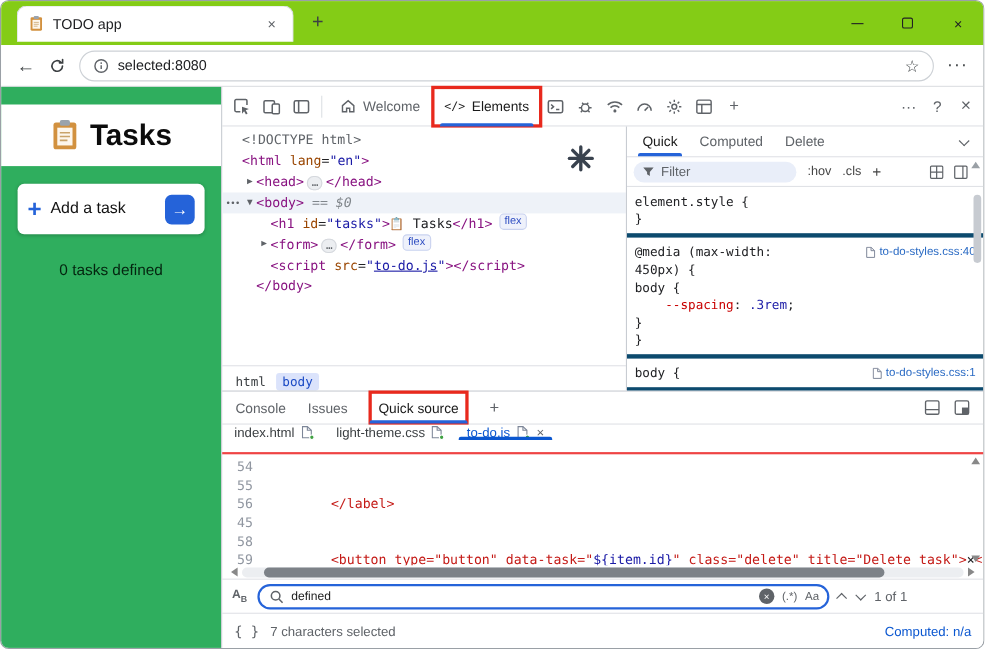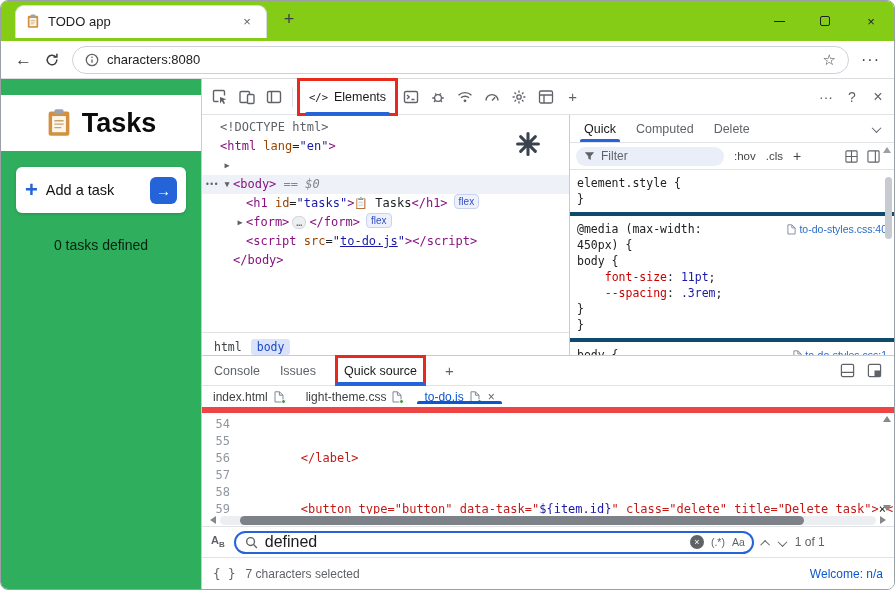--- a/index.html
+++ b/index.html
@@ -125,21 +125,21 @@
   
   .drawer{flex:1;display:flex;flex-direction:column;border-top:1px solid #c8ccd2;min-height:0}
   .dw-tabs{height:30px;display:flex;align-items:center;padding:0 12px;gap:20px;font-size:12.5px;color:#5f6368;
            border-bottom:1px solid #e0e2e6;flex:none}
   .dw-tab{height:100%;display:flex;align-items:center;position:relative}
   .dw-tab.active{color:#1a1a1a}
   .dw-tab.active::after{content:"";position:absolute;left:0;right:0;bottom:0;height:3px;background:#2563d9;
            border-radius:2px 2px 0 0}
   .dw-right{margin-left:auto;display:flex;gap:12px;align-items:center}
 
-  .file-tabs{height:27px;display:flex;align-items:center;border-bottom:6px solid #ef4444;flex:none}
+  .file-tabs{height:27px;display:flex;align-items:flex-start;border-bottom:2px solid #ef4444;flex:none}
   .file-tab{display:flex;align-items:center;gap:6px;padding:0 11px;font-size:12px;color:#3c4043;position:relative}
   .file-tab.active{color:#0b57d0}
   .file-tab.active::after{content:"";position:absolute;left:4px;right:4px;bottom:0;height:3px;background:#0b57d0;
            border-radius:2px 2px 0 0}
   .ficon{position:relative;display:inline-flex}
   .gdot{position:absolute;right:-2px;bottom:-1px;width:5px;height:5px;border-radius:50%;background:#3fa142;
         border:1px solid #fff}
   .ft-close{color:#5f6368;font-size:12px;margin-left:2px}
 
   .code-wrap{flex:1;display:flex;min-height:0;position:relative;overflow:hidden}
@@ -159,21 +159,21 @@
 
   .hscroll{height:12px;display:flex;align-items:center;gap:4px;padding:0 8px;flex:none}
   .hs-track{flex:1;height:9px;background:#eceef1;border-radius:5px;position:relative}
   .hs-thumb{position:absolute;left:3%;top:0;width:86%;height:9px;background:#7d8288;border-radius:5px}
 
   .search-row{height:31px;display:flex;align-items:center;gap:9px;padding:0 9px;border-top:1px solid #e0e2e6;flex:none}
   .ab-ic{color:#5f6368;font-size:11px;font-weight:bold;flex:none}
   .ab-ic sub{font-size:8px}
   .search-pill{flex:1;max-width:520px;height:23px;border:2px solid #2563d9;border-radius:12px;display:flex;
            align-items:center;gap:7px;padding:0 7px 0 9px;background:#fff}
-  .search-val{font-size:16px;color:#1b1b1b}
+  .search-val{font-size:11px;color:#1b1b1b}
   .sp-right{margin-left:auto;display:flex;align-items:center;gap:7px}
   .clear-ic{width:14px;height:14px;border-radius:50%;background:#5f6368;color:#fff;font-size:9px;display:grid;
            place-items:center;line-height:1}
   .mini-t{font-size:10.5px;color:#5f6368}
   .count{font-size:12px;color:#5f6368;white-space:nowrap}
 
   .status-row{height:32px;display:flex;align-items:center;gap:10px;padding:0 11px;border-top:1px solid #e0e2e6;
            font-size:12px;color:#5f6368;flex:none}
   .braces{font:12.5px "DejaVu Sans Mono",monospace;color:#5f6368}
   .coverage{margin-left:auto;color:#0b57d0}
@@ -221,21 +221,21 @@
         </svg>
     </span>
     <div class="url-pill">
       <span>
         <svg width="14" height="14" viewBox="0 0 14 14" fill="none" stroke="#5f6368" stroke-width="1.3">
             <circle cx="7" cy="7" r="5.7"></circle>
             <line x1="7" y1="6.4" x2="7" y2="9.8"></line>
             <circle cx="7" cy="4.3" r=".8" fill="#5f6368" stroke="none"></circle>
           </svg>
       </span>
-      <span>characters:8080</span>
+      <span>selected:8080</span>
       <span class="url-star">☆</span>
     </div>
     <span class="browser-more">···</span>
   </div>
 
   <div class="content">
 
     <div class="page">
       <div class="page-h1">
         <span>
@@ -274,20 +274,28 @@
             </svg>
         </span>
         <span class="ti">
           <svg width="16" height="16" viewBox="0 0 16 16" fill="none" stroke="#5f6368" stroke-width="1.4">
               <rect x="1.5" y="2.5" width="13" height="11" rx="1.5"></rect>
               <line x1="5.5" y1="2.5" x2="5.5" y2="13.5"></line>
             </svg>
         </span>
         <span class="vsep"></span>
 
+        <div class="dt-tab">
+          <span>
+            <svg width="15" height="15" viewBox="0 0 16 16" fill="none" stroke="#5f6368" stroke-width="1.4">
+                <path d="M2.5 7.5 8 2.8l5.5 4.7V13.5h-4V10h-3v3.5h-4z"></path>
+              </svg>
+          </span>
+          <span>Welcome</span>
+        </div>
 
         <div class="dt-tab active red-outline">
           <span class="codeglyph">&lt;/&gt;</span>
           <span>Elements</span>
         </div>
 
         <span class="ti">
           <svg width="16" height="16" viewBox="0 0 16 16" fill="none" stroke="#5f6368" stroke-width="1.4">
               <rect x="1.5" y="2.5" width="13" height="11" rx="1.5"></rect>
               <path d="M4 6l2.2 2L4 10"></path>
@@ -334,21 +342,21 @@
           <span class="tb-txt" style="font-size:16px">×</span>
         </div>
       </div>
 
       <div class="dt-upper">
 
         <div class="dom-col">
           <div class="dom-pane">
             <div class="dom-row" style="--i:0"><span class="arr"></span><span class="tokens"><span class="tk doctype">&lt;!DOCTYPE html&gt;</span></span></div>
             <div class="dom-row" style="--i:0"><span class="arr"></span><span class="tokens"><span class="tk tag">&lt;html </span><span class="tk attr">lang</span><span class="tk p">=</span><span class="tk val">"en"</span><span class="tk tag">&gt;</span></span></div>
-            <div class="dom-row" style="--i:1"><span class="arr">▶</span></div>
+            <div class="dom-row" style="--i:1"><span class="arr">▶</span><span class="tokens"><span class="tk tag">&lt;head&gt;</span><span class="tk more">…</span><span class="tk tag">&lt;/head&gt;</span></span></div>
             <div class="dom-row sel" style="--i:1"><span class="menu-dots">•••</span><span class="arr">▼</span><span class="tokens"><span class="tk tag">&lt;body&gt;</span><span class="tk flag"> == $0</span></span></div>
             <div class="dom-row" style="--i:2"><span class="arr"></span><span class="tokens"><span class="tk tag">&lt;h1 </span><span class="tk attr">id</span><span class="tk p">=</span><span class="tk val">"tasks"</span><span class="tk tag">&gt;</span><span class="tk emoji">📋</span><span class="tk text"> Tasks</span><span class="tk tag">&lt;/h1&gt;</span></span><span class="badge">flex</span></div>
             <div class="dom-row" style="--i:2"><span class="arr">▶</span><span class="tokens"><span class="tk tag">&lt;form&gt;</span><span class="tk more">…</span><span class="tk tag">&lt;/form&gt;</span></span><span class="badge">flex</span></div>
             <div class="dom-row" style="--i:2"><span class="arr"></span><span class="tokens"><span class="tk tag">&lt;script </span><span class="tk attr">src</span><span class="tk p">=</span><span class="tk val">"</span><span class="tk link">to-do.js</span><span class="tk val">"</span><span class="tk tag">&gt;</span><span class="tk tag">&lt;/script&gt;</span></span></div>
             <div class="dom-row" style="--i:1"><span class="arr"></span><span class="tokens"><span class="tk tag">&lt;/body&gt;</span></span></div>
 
             <span class="overlay-ic">
               <svg width="26" height="26" viewBox="0 0 24 24">
                   <g fill="#39424e">
                     <rect x="10.6" y="1" width="2.8" height="22" rx="1.4"></rect>
@@ -413,21 +421,20 @@
                 <span class="sp-link">
                   <svg width="9" height="11" viewBox="0 0 10 12" fill="none" stroke="#7d8698" stroke-width="1">
                       <path d="M1 .8h4.4L9 4.2V11H1z"></path>
                       <path d="M5.4 1v3.2H9"></path>
                     </svg>
                   <span>to-do-styles.css:40</span>
                 </span>
               </div>
               <div class="sp-line"><span class="tk p">450px) {</span></div>
               <div class="sp-line"><span class="tk p">body {</span></div>
-              <div class="sp-line"><span class="tk p">    </span><span class="tk prop">font-size</span><span class="tk p">: </span><span class="tk cssval">11pt</span><span class="tk p">;</span></div>
               <div class="sp-line"><span class="tk p">    </span><span class="tk prop">--spacing</span><span class="tk p">: </span><span class="tk cssval">.3rem</span><span class="tk p">;</span></div>
               <div class="sp-line"><span class="tk p">}</span></div>
               <div class="sp-line"><span class="tk p">}</span></div>
             </div>
             <div class="sp-sec">
               <div class="sp-head">
                 <span class="sp-line"><span class="tk p">body {</span></span>
                 <span class="sp-link">
                   <svg width="9" height="11" viewBox="0 0 10 12" fill="none" stroke="#7d8698" stroke-width="1">
                       <path d="M1 .8h4.4L9 4.2V11H1z"></path>
@@ -497,21 +504,21 @@
             </span>
             <span class="ft-close">×</span>
           </span>
         </div>
 
         <div class="code-wrap">
           <div class="gutter">
             <div class="code-line">54</div>
             <div class="code-line">55</div>
             <div class="code-line">56</div>
-            <div class="code-line">57</div>
+            <div class="code-line">45</div>
             <div class="code-line">58</div>
             <div class="code-line">59</div>
           </div>
           <div class="code-lines">
             <div class="code-line"><span class="tk p">        </span><span class="tk str">&lt;/label&gt;</span></div>
             <div class="code-line"><span class="tk p">        </span><span class="tk str">&lt;button type="button" data-task="</span><span class="tk interp">${item.id}</span><span class="tk str">" class="delete" title="Delete task"&gt;</span><span class="tk p">×</span><span class="tk str">&lt;/bu</span></div>
             
             
             
             
@@ -547,19 +554,19 @@
             </span>
           </span>
           <span><span class="chev up"></span></span>
           <span><span class="chev down"></span></span>
           <span class="count">1 of 1</span>
         </div>
 
         <div class="status-row">
           <span class="braces">{ }</span>
           <span>7 characters selected</span>
-          <span class="coverage">Welcome: n/a</span>
+          <span class="coverage">Computed: n/a</span>
         </div>
       </div>
 
     </div>
   </div>
 </div>
 
 </body></html>

